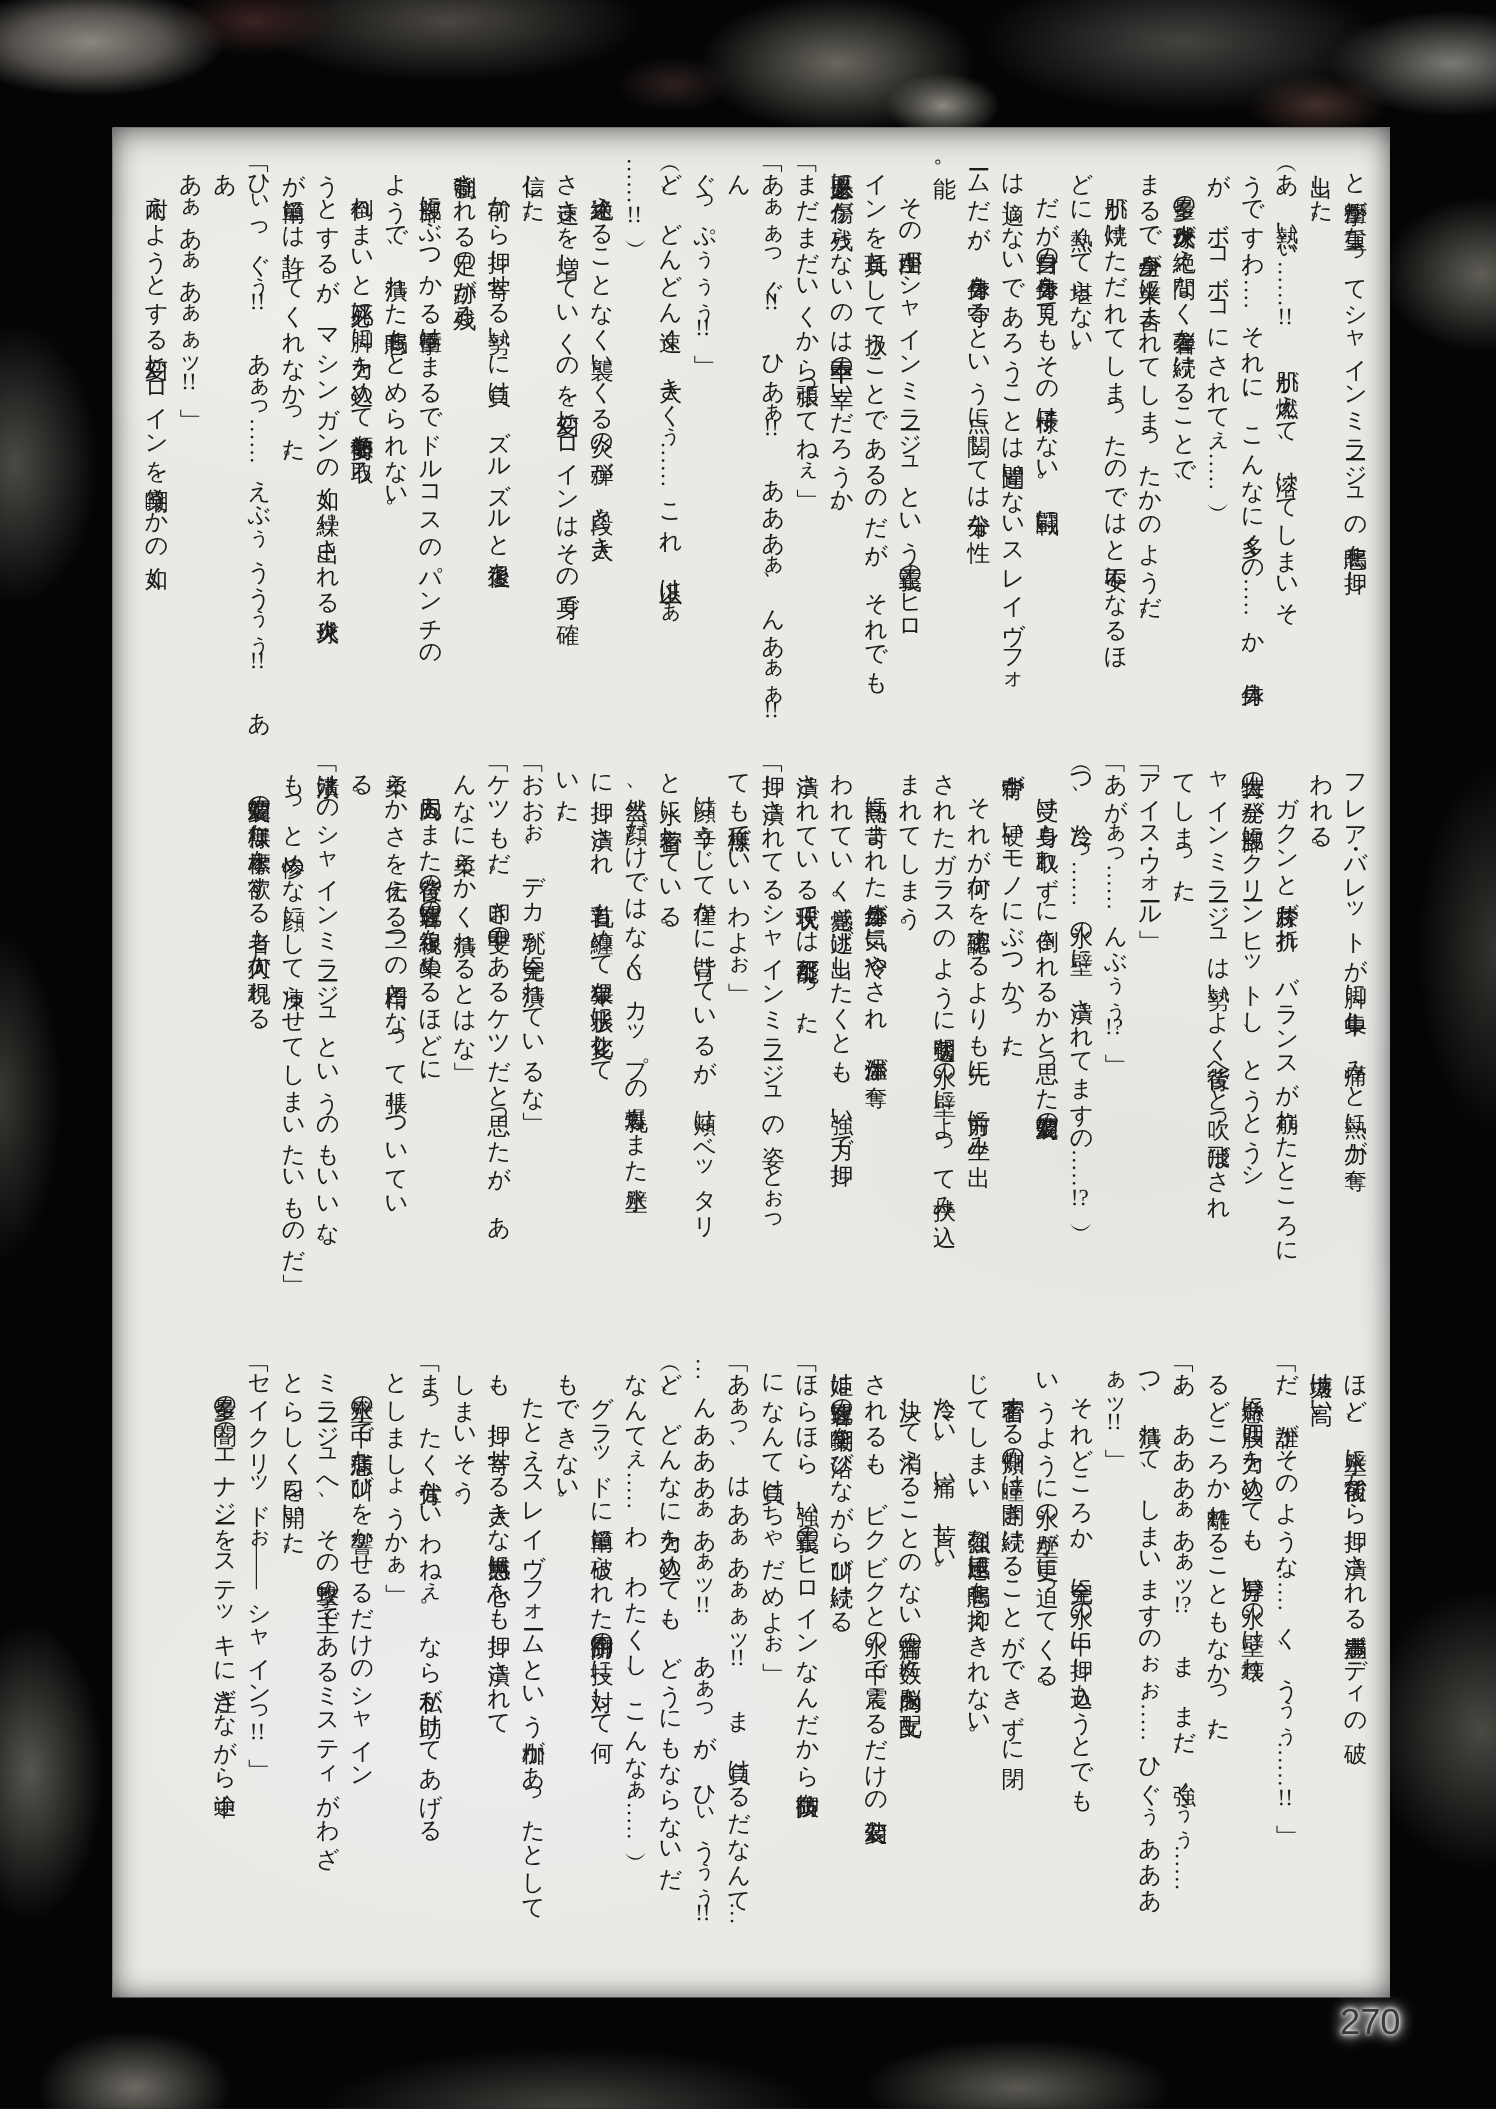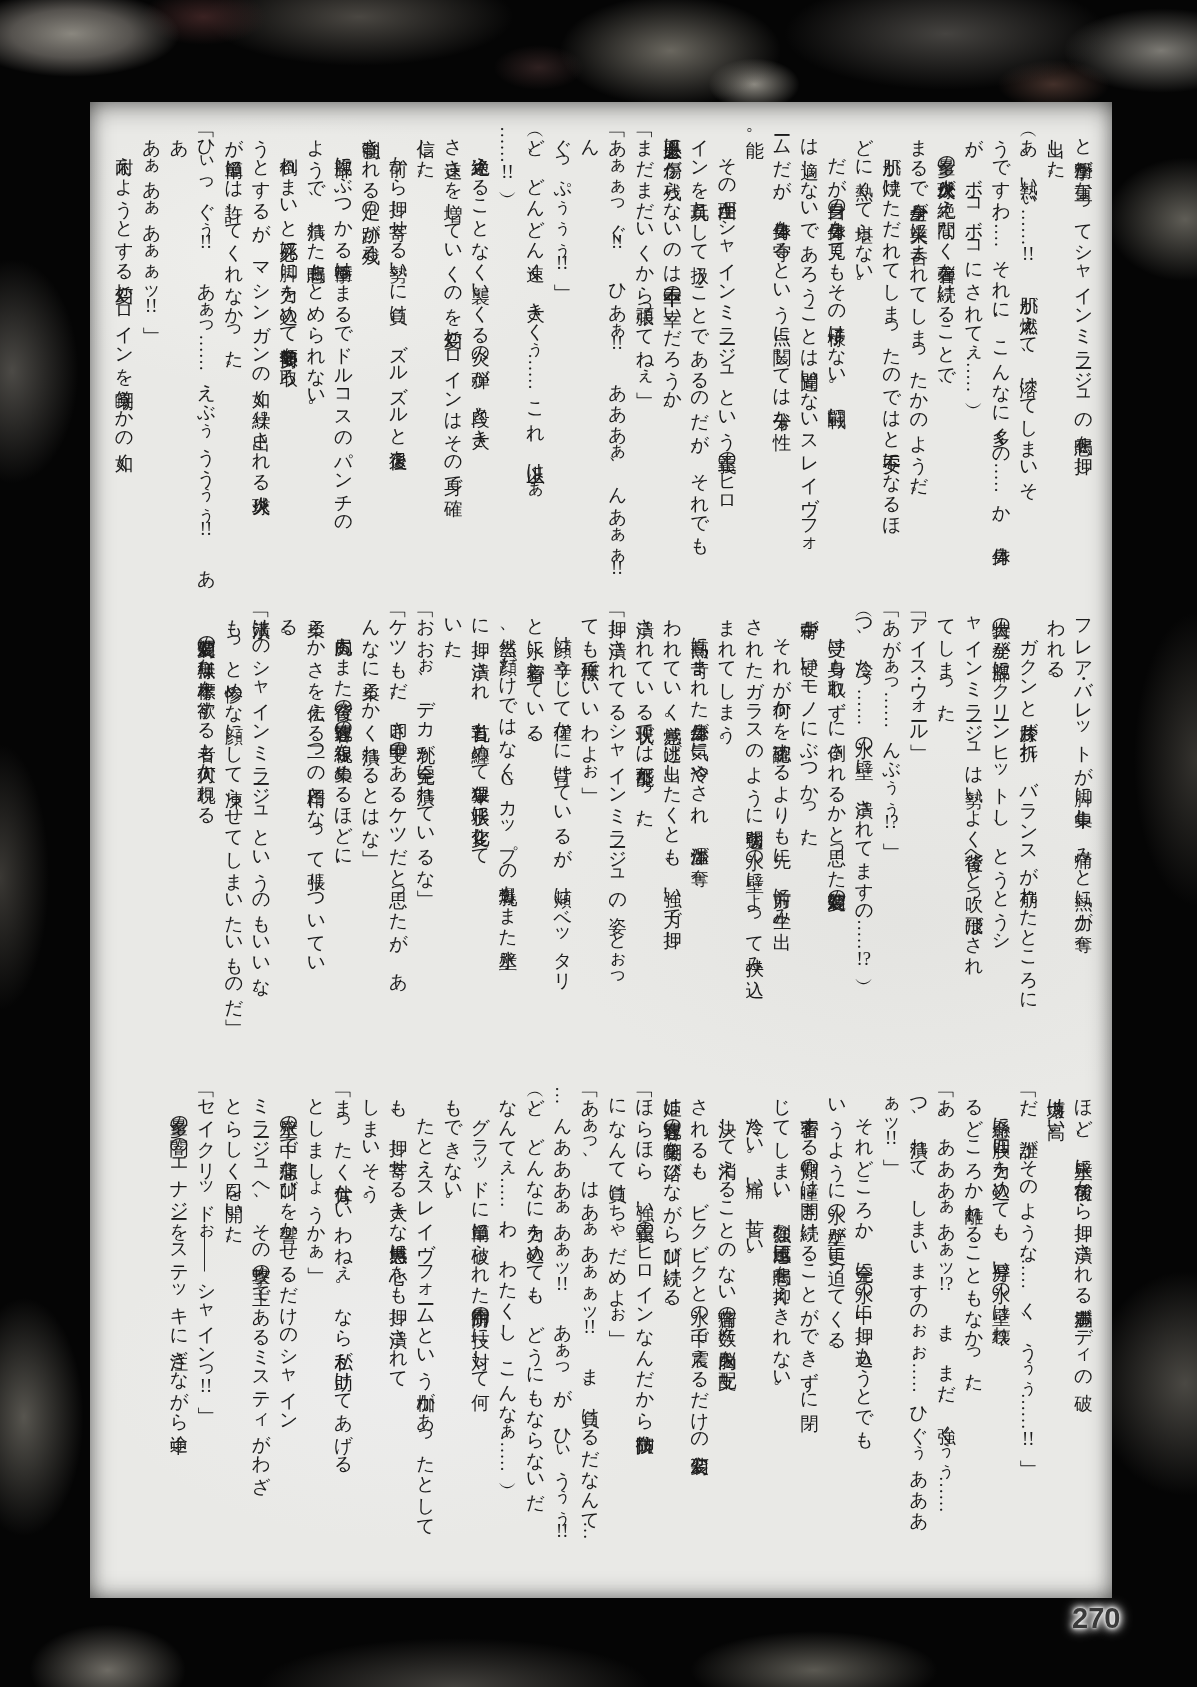--- a/index.html
+++ b/index.html
@@ -53,21 +53,21 @@
     color:#1c1c1c;overflow:hidden;white-space:normal;
   }
   .band-0{top:24px;}
   .band-1{top:504px;}
   .band-2{top:984px;}
   .tcy{text-combine-upright:all;-webkit-text-combine:horizontal;}
   
   .pagenum{
     position:absolute;left:1072px;top:1602px;
     font-family:"Liberation Sans","DejaVu Sans",sans-serif;
-    font-weight:bold;font-size:29px;color:#3a3a3a;
+    font-weight:normal;font-size:29px;color:#3a3a3a;
     text-shadow:0 0 3px #fff,0 0 6px #fff,0 0 10px #fff,0 0 14px #fff;
   }
 </style>
 </head>
 <body>
 
 <div class="frame"></div>
 
 <div class="paper">
   <div class="band band-0"><span>と衝撃が重なってシャインミラージュの悲鳴を押し</span><br><span>出した。</span><br><span>（あ、熱いぃ……</span><span class="tcy">!!</span><span>　肌が燃えて、溶けてしまいそ</span><br><span>うですわ……それに、こんなに多くの……か、身体</span><br><span>が、ボコボコにされてぇ……）</span><br><span>　多量の火炎球が絶え間なく着弾を続けることで、</span><br><span>まるで全身が業火に呑まれてしまったかのようだ。</span><br><span>　肌が焼けただれてしまったのではと不安になるほ</span><br><span>どに熱くて堪らない。</span><br><span>　だが自身の身体を見てもその様子はない。戦闘に</span><br><span>は適しないであろうことは間違いないスレイヴフォ</span><br><span>ームだが、身体を守るという点に関しては十分な性</span><br><span>能。</span><br><span>　その理由がシャインミラージュという正義のヒロ</span><br><span>インを玩具として扱うことであるのだが、それでも</span><br><span>必要以上に傷が残らないのは不幸中の幸いだろうか。</span><br><span>「まだまだいくから頑張ってねぇ」</span><br><span>「あぁぁっぐ</span><span class="tcy">!!</span><span>　ひあぁ</span><span class="tcy">!!</span><span>　あああぁ、んあぁぁ</span><span class="tcy">!!</span><span>　ん</span><br><span>ぐっぷぅぅぅ</span><span class="tcy">!!</span><span>」</span><br><span>（ど、どんどん速く、大きくぅ……これ、以上はぁ</span><br><span>……</span><span class="tcy">!!</span><span>）</span><br><span>　途絶えることなく襲いくる炎の弾が、段々と大き</span><br><span>さ速さを増していくのを変幻ヒロインはその身で確</span><br><span>信した。</span><br><span>　前から押し寄せる勢いに負け、ズルズルと後退を</span><br><span>強制される足の跡が残る。</span><br><span>　腹部にぶつかる衝撃はまるでドルコスのパンチの</span><br><span>ようで、潰れた悲鳴もとめられない。</span><br><span>　倒れまいと必死に脚に力を込めて前傾姿勢を取ろ</span><br><span>うとするが、マシンガンの如く繰り出される火炎球</span><br><span>が簡単には許してくれなかった。</span><br><span>「ひぃっぐぅ</span><span class="tcy">!!</span><span>　あぁっ……えぶぅううぅぅ</span><span class="tcy">!!</span><span>　ああ</span><br><span>あぁあぁあぁぁッ</span><span class="tcy">!!</span><span>」</span><br><span>　耐えようとする変幻ヒロインを嘲笑うかの如く、</span></div>

